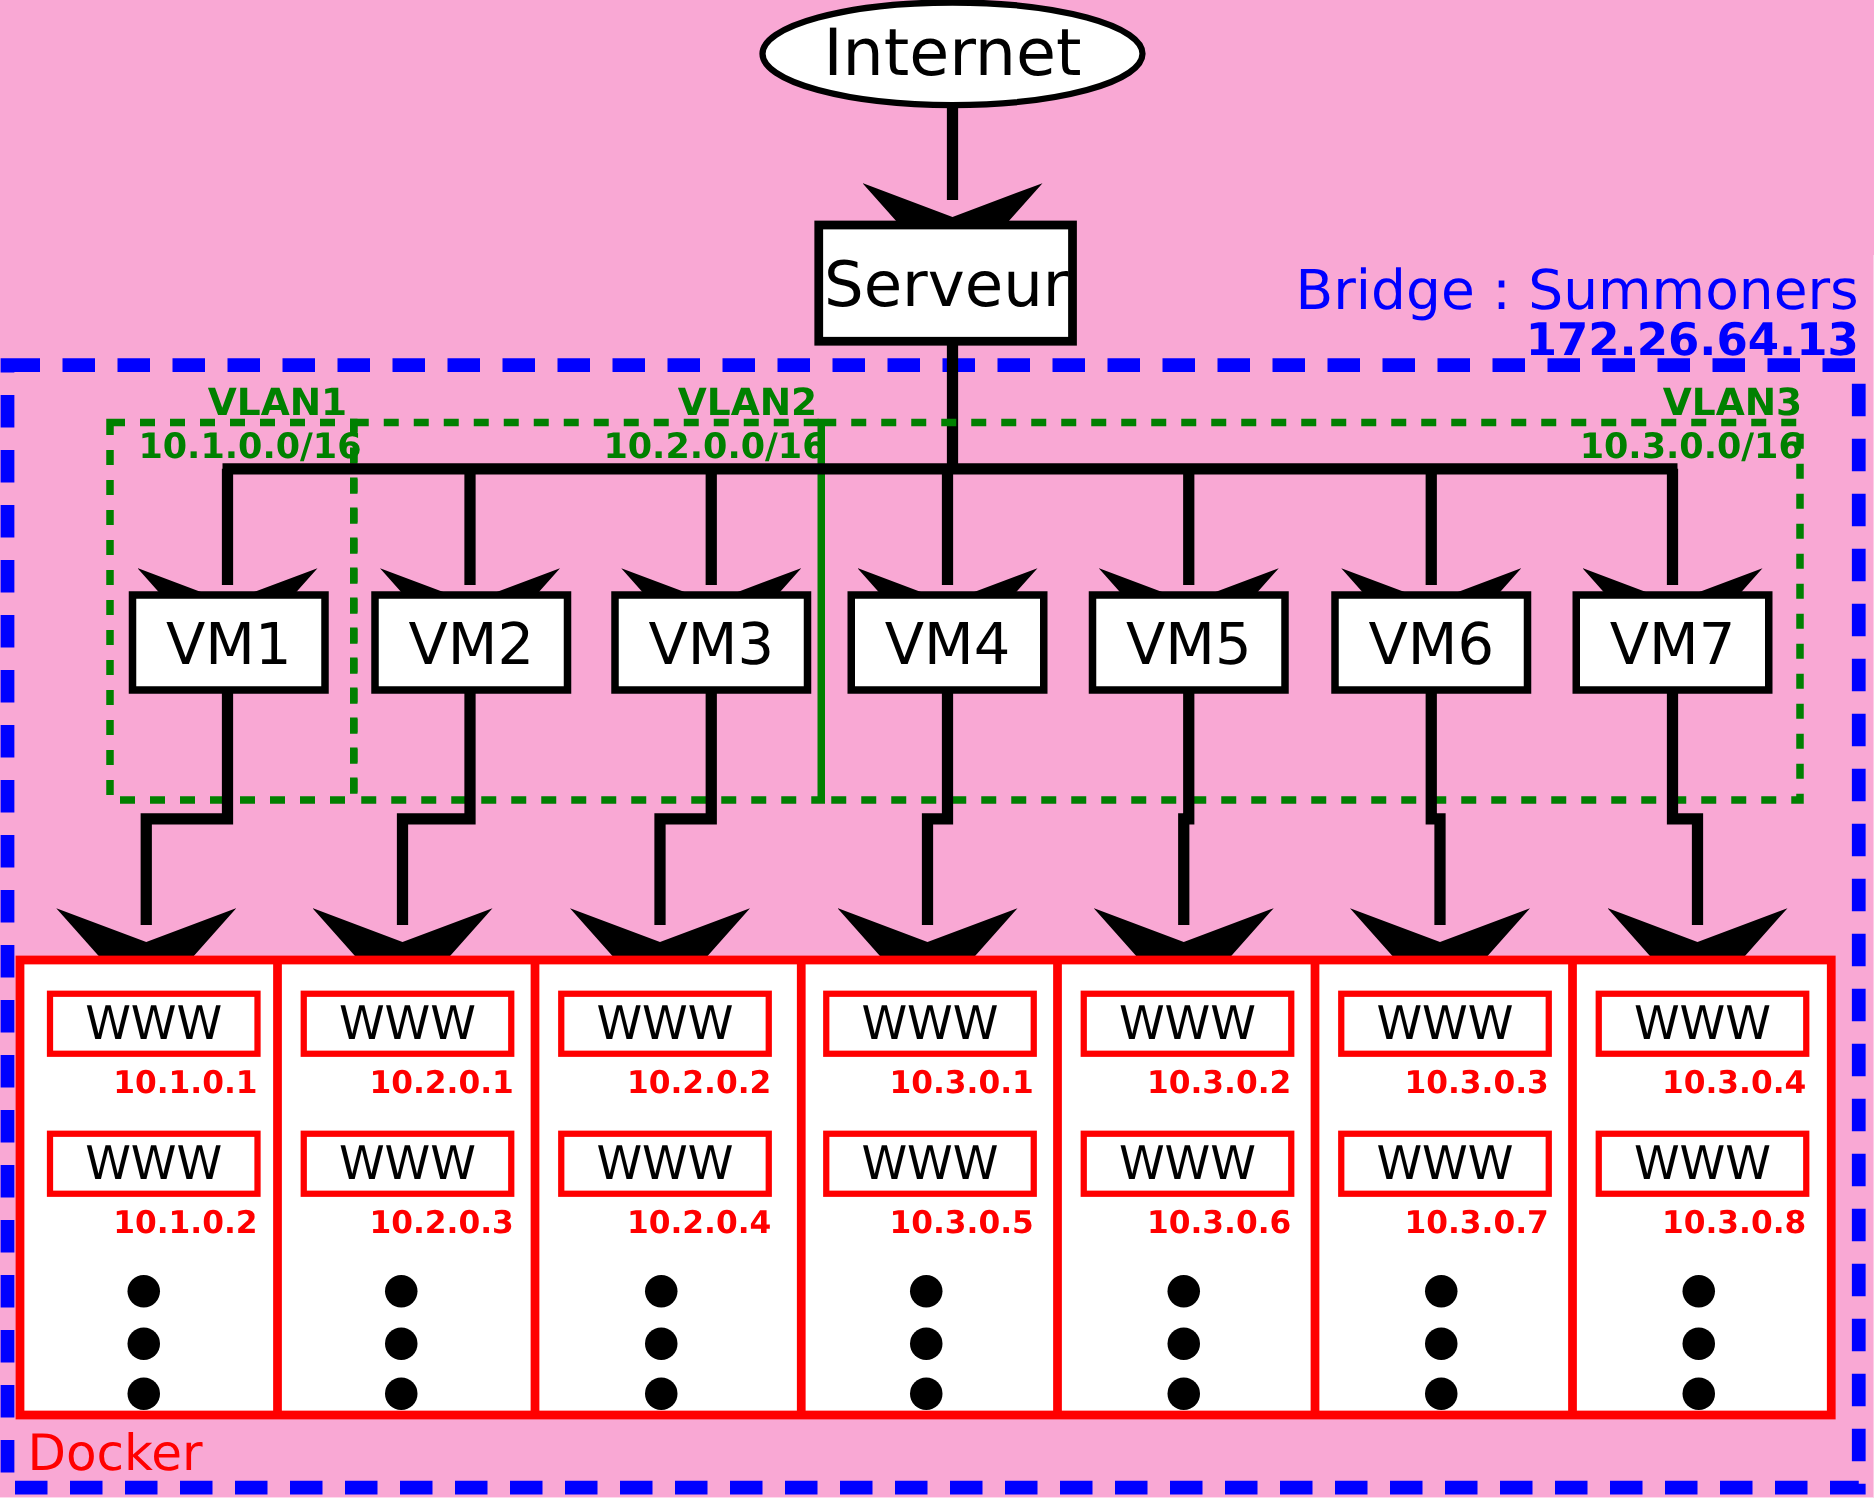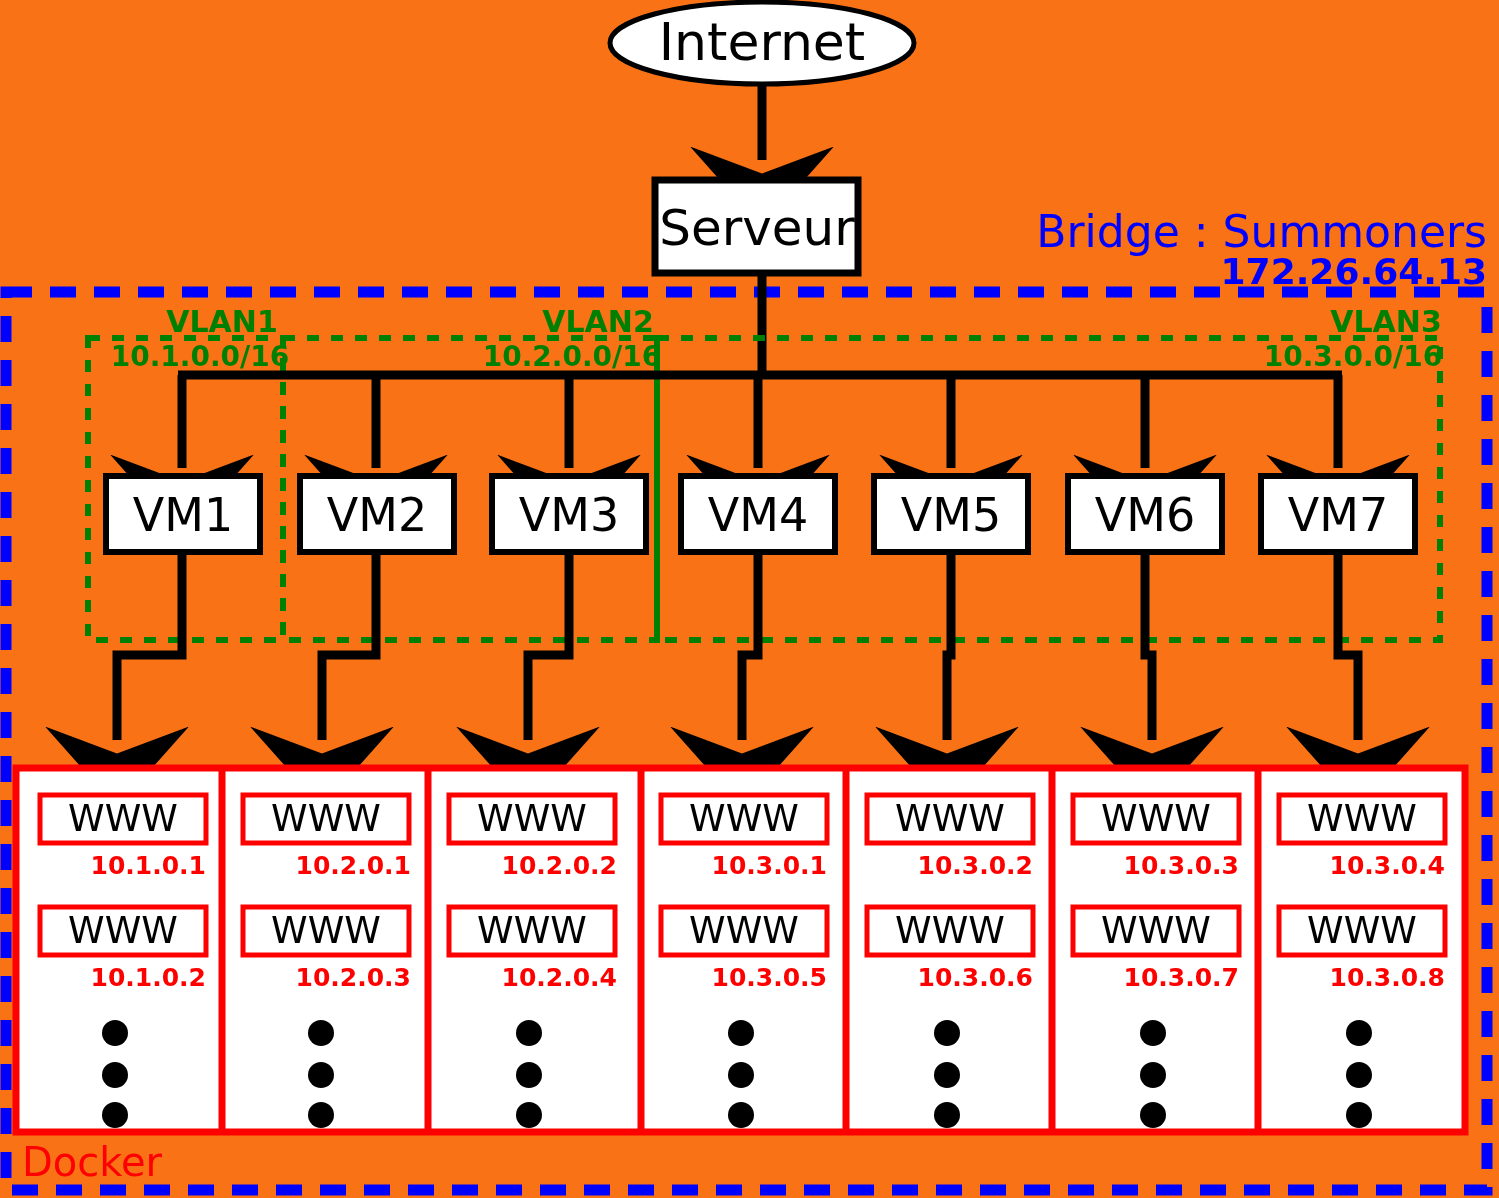--- a/index.html
+++ b/index.html
@@ -7,21 +7,21 @@
     padding: 0;
     background: #ffffff;
   }
   body {
     font-family: "DejaVu Sans", "Liberation Sans", sans-serif;
   }
   #diagram-root {
     position: relative;
     width: 1499px;
     height: 1198px;
-    background: #f97316;
+    background: #f9a8d4;
     overflow: hidden;
   }
   svg.layer {
     position: absolute;
     top: 0;
     left: 0;
     width: 1499px;
     height: 1198px;
   }
   text { font-family: "DejaVu Sans", "Liberation Sans", sans-serif; }

